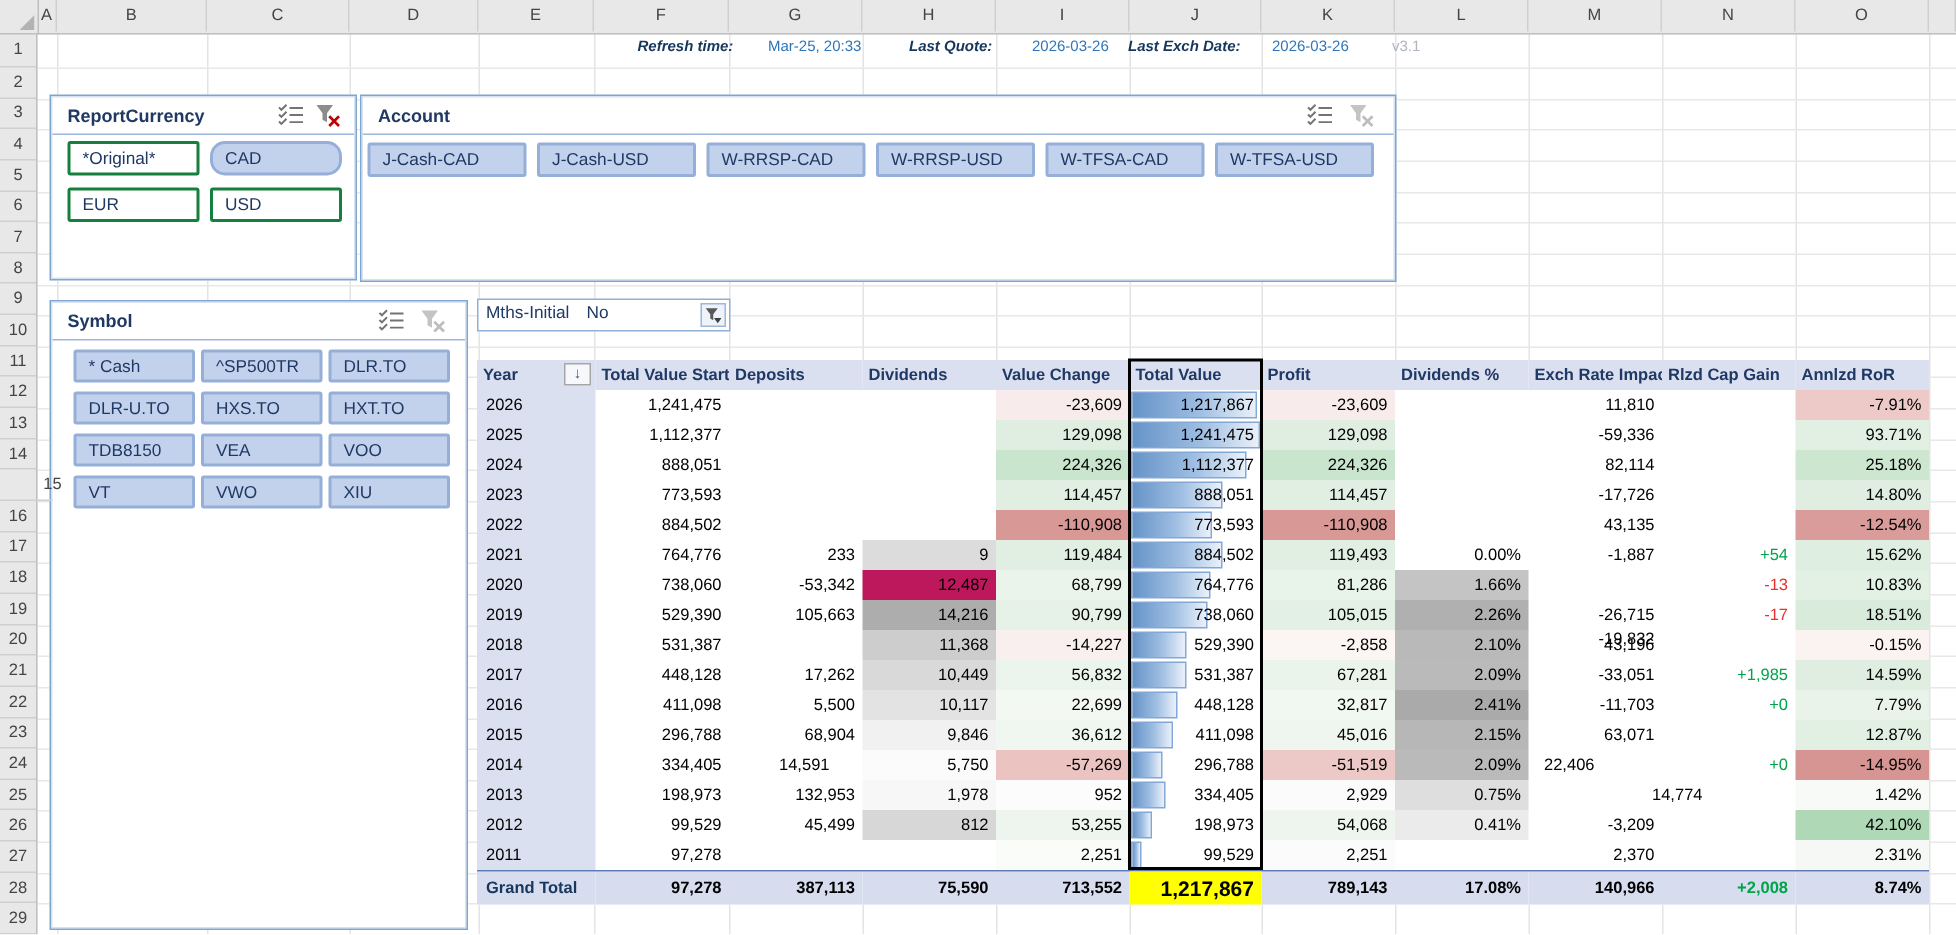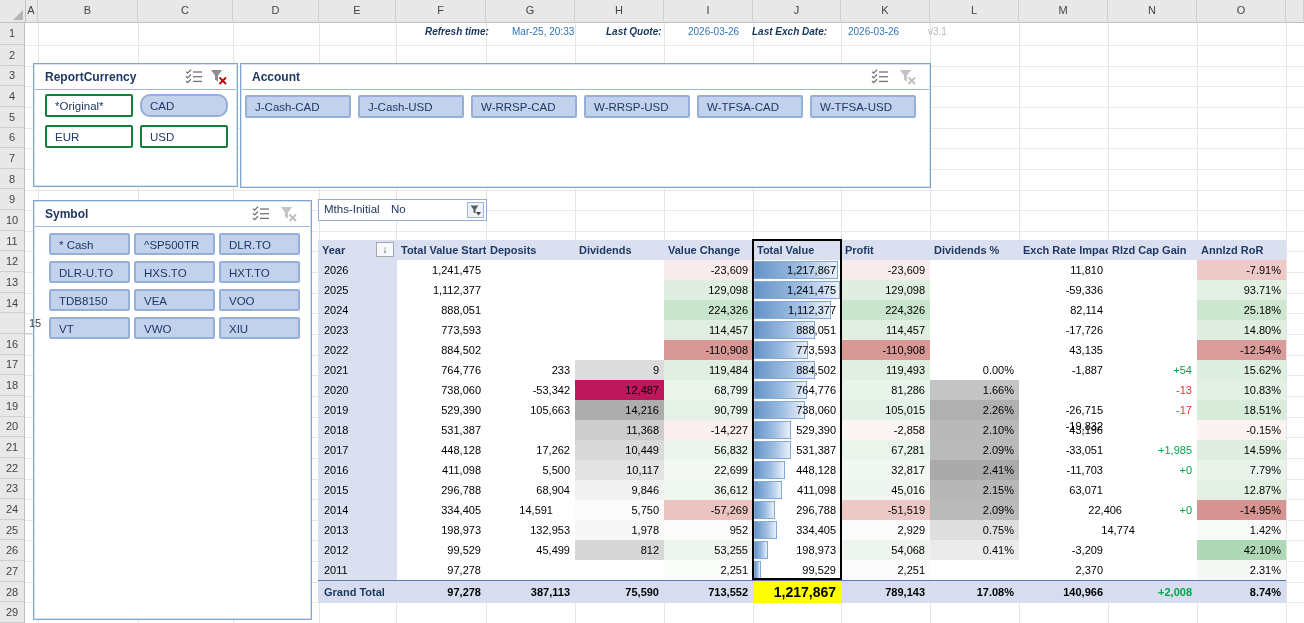--- a/index.html
+++ b/index.html
@@ -446,21 +446,21 @@
       <div class="pv-c num" style="left: 790px; top: 240px; width: 89px;"></div>
       <div class="pv-c num" style="left: 879px; top: 240px; width: 89px; background: rgb(225, 240, 227);">12.87%</div>
       <div class="pv-c pv-year" style="left: 0px; top: 260px; width: 79px;">2014</div>
       <div class="pv-c num" style="left: 79px; top: 260px; width: 89px;">334,405</div>
       <div class="pv-c num" style="left: 151px; top: 260px; width: 89px;">14,591</div>
       <div class="pv-c num" style="left: 257px; top: 260px; width: 89px; background: rgb(251, 251, 251);">5,750</div>
       <div class="pv-c num" style="left: 346px; top: 260px; width: 89px; background: rgb(235, 196, 194);">-57,269</div>
       <div class="pv-c num" style="left: 435px; top: 260px; width: 88px;"><div class="bar" style="width: 21px;"></div><span class="bval">296,788</span></div>
       <div class="pv-c num" style="left: 523px; top: 260px; width: 89px; background: rgb(236, 201, 199);">-51,519</div>
       <div class="pv-c num" style="left: 612px; top: 260px; width: 89px; background: rgb(186, 186, 186);">2.09%</div>
-      <div class="pv-c num" style="left: 720px; top: 260px; width: 89px;">22,406</div>
+      <div class="pv-c num" style="left: 661px; top: 260px; width: 89px;">22,406</div>
       <div class="pv-c num pos" style="left: 790px; top: 260px; width: 89px;">+0</div>
       <div class="pv-c num" style="left: 879px; top: 260px; width: 89px; background: rgb(214, 149, 147);">-14.95%</div>
       <div class="pv-c pv-year" style="left: 0px; top: 280px; width: 79px;">2013</div>
       <div class="pv-c num" style="left: 79px; top: 280px; width: 89px;">198,973</div>
       <div class="pv-c num" style="left: 168px; top: 280px; width: 89px;">132,953</div>
       <div class="pv-c num" style="left: 257px; top: 280px; width: 89px; background: rgb(247, 247, 247);">1,978</div>
       <div class="pv-c num" style="left: 346px; top: 280px; width: 89px; background: rgb(251, 252, 251);">952</div>
       <div class="pv-c num" style="left: 435px; top: 280px; width: 88px;"><div class="bar" style="width: 23px;"></div><span class="bval">334,405</span></div>
       <div class="pv-c num" style="left: 523px; top: 280px; width: 89px; background: rgb(250, 251, 250);">2,929</div>
       <div class="pv-c num" style="left: 612px; top: 280px; width: 89px; background: rgb(222, 222, 222);">0.75%</div>

